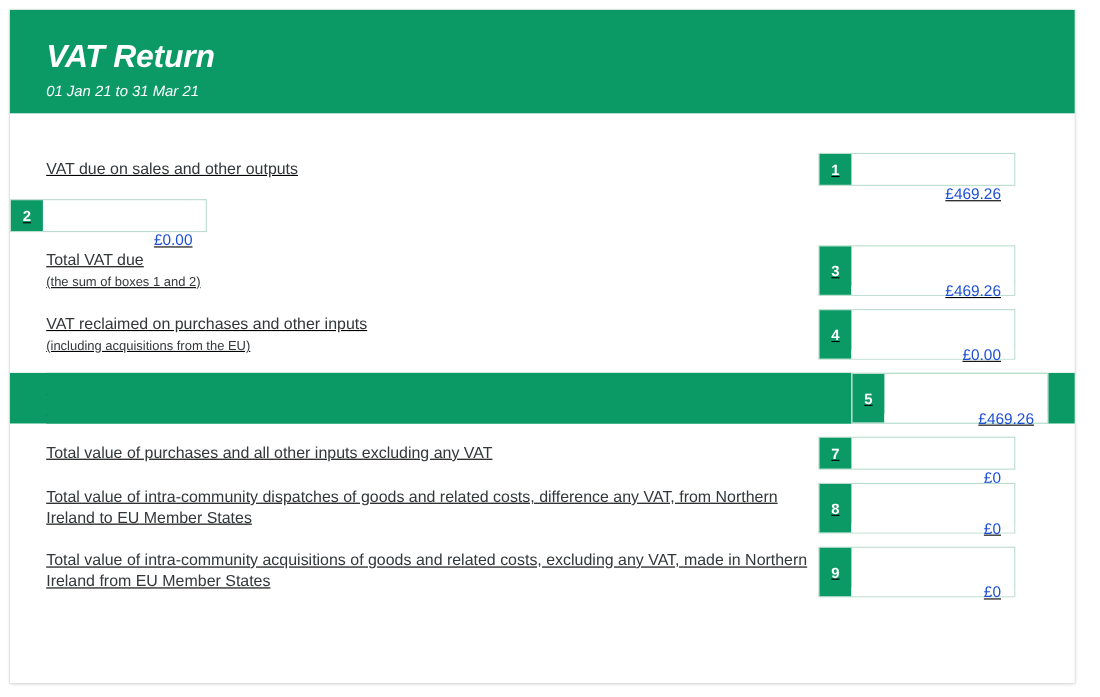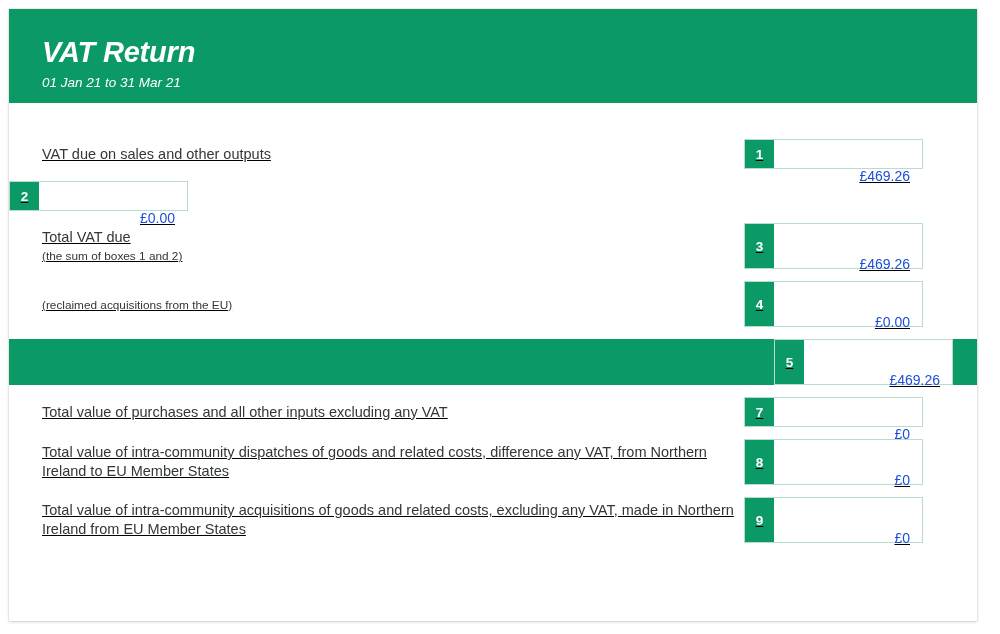--- a/index.html
+++ b/index.html
@@ -220,21 +220,22 @@
             <div class="label-main">Total VAT due</div>
             <div class="label-sub">(the sum of boxes 1 and 2)</div>
           </div>
           <div class="value-box">
             <div class="box-number">3</div>
             <div class="box-value">£469.26</div>
           </div>
         </div>
         <div class="vat-row tall">
           <div class="row-label">
-            <div class="label-sub">(reclaimed acquisitions from the EU)</div>
+            <div class="label-main">VAT reclaimed on purchases and other inputs</div>
+            <div class="label-sub">(including acquisitions from the EU)</div>
           </div>
           <div class="value-box">
             <div class="box-number">4</div>
             <div class="box-value">£0.00</div>
           </div>
         </div>
         <div class="vat-row tall highlight">
           <div class="highlight-fill"></div>
           <div class="row-label">
             <div class="label-main">Net VAT to be paid to Customs or reclaimed by you</div>

